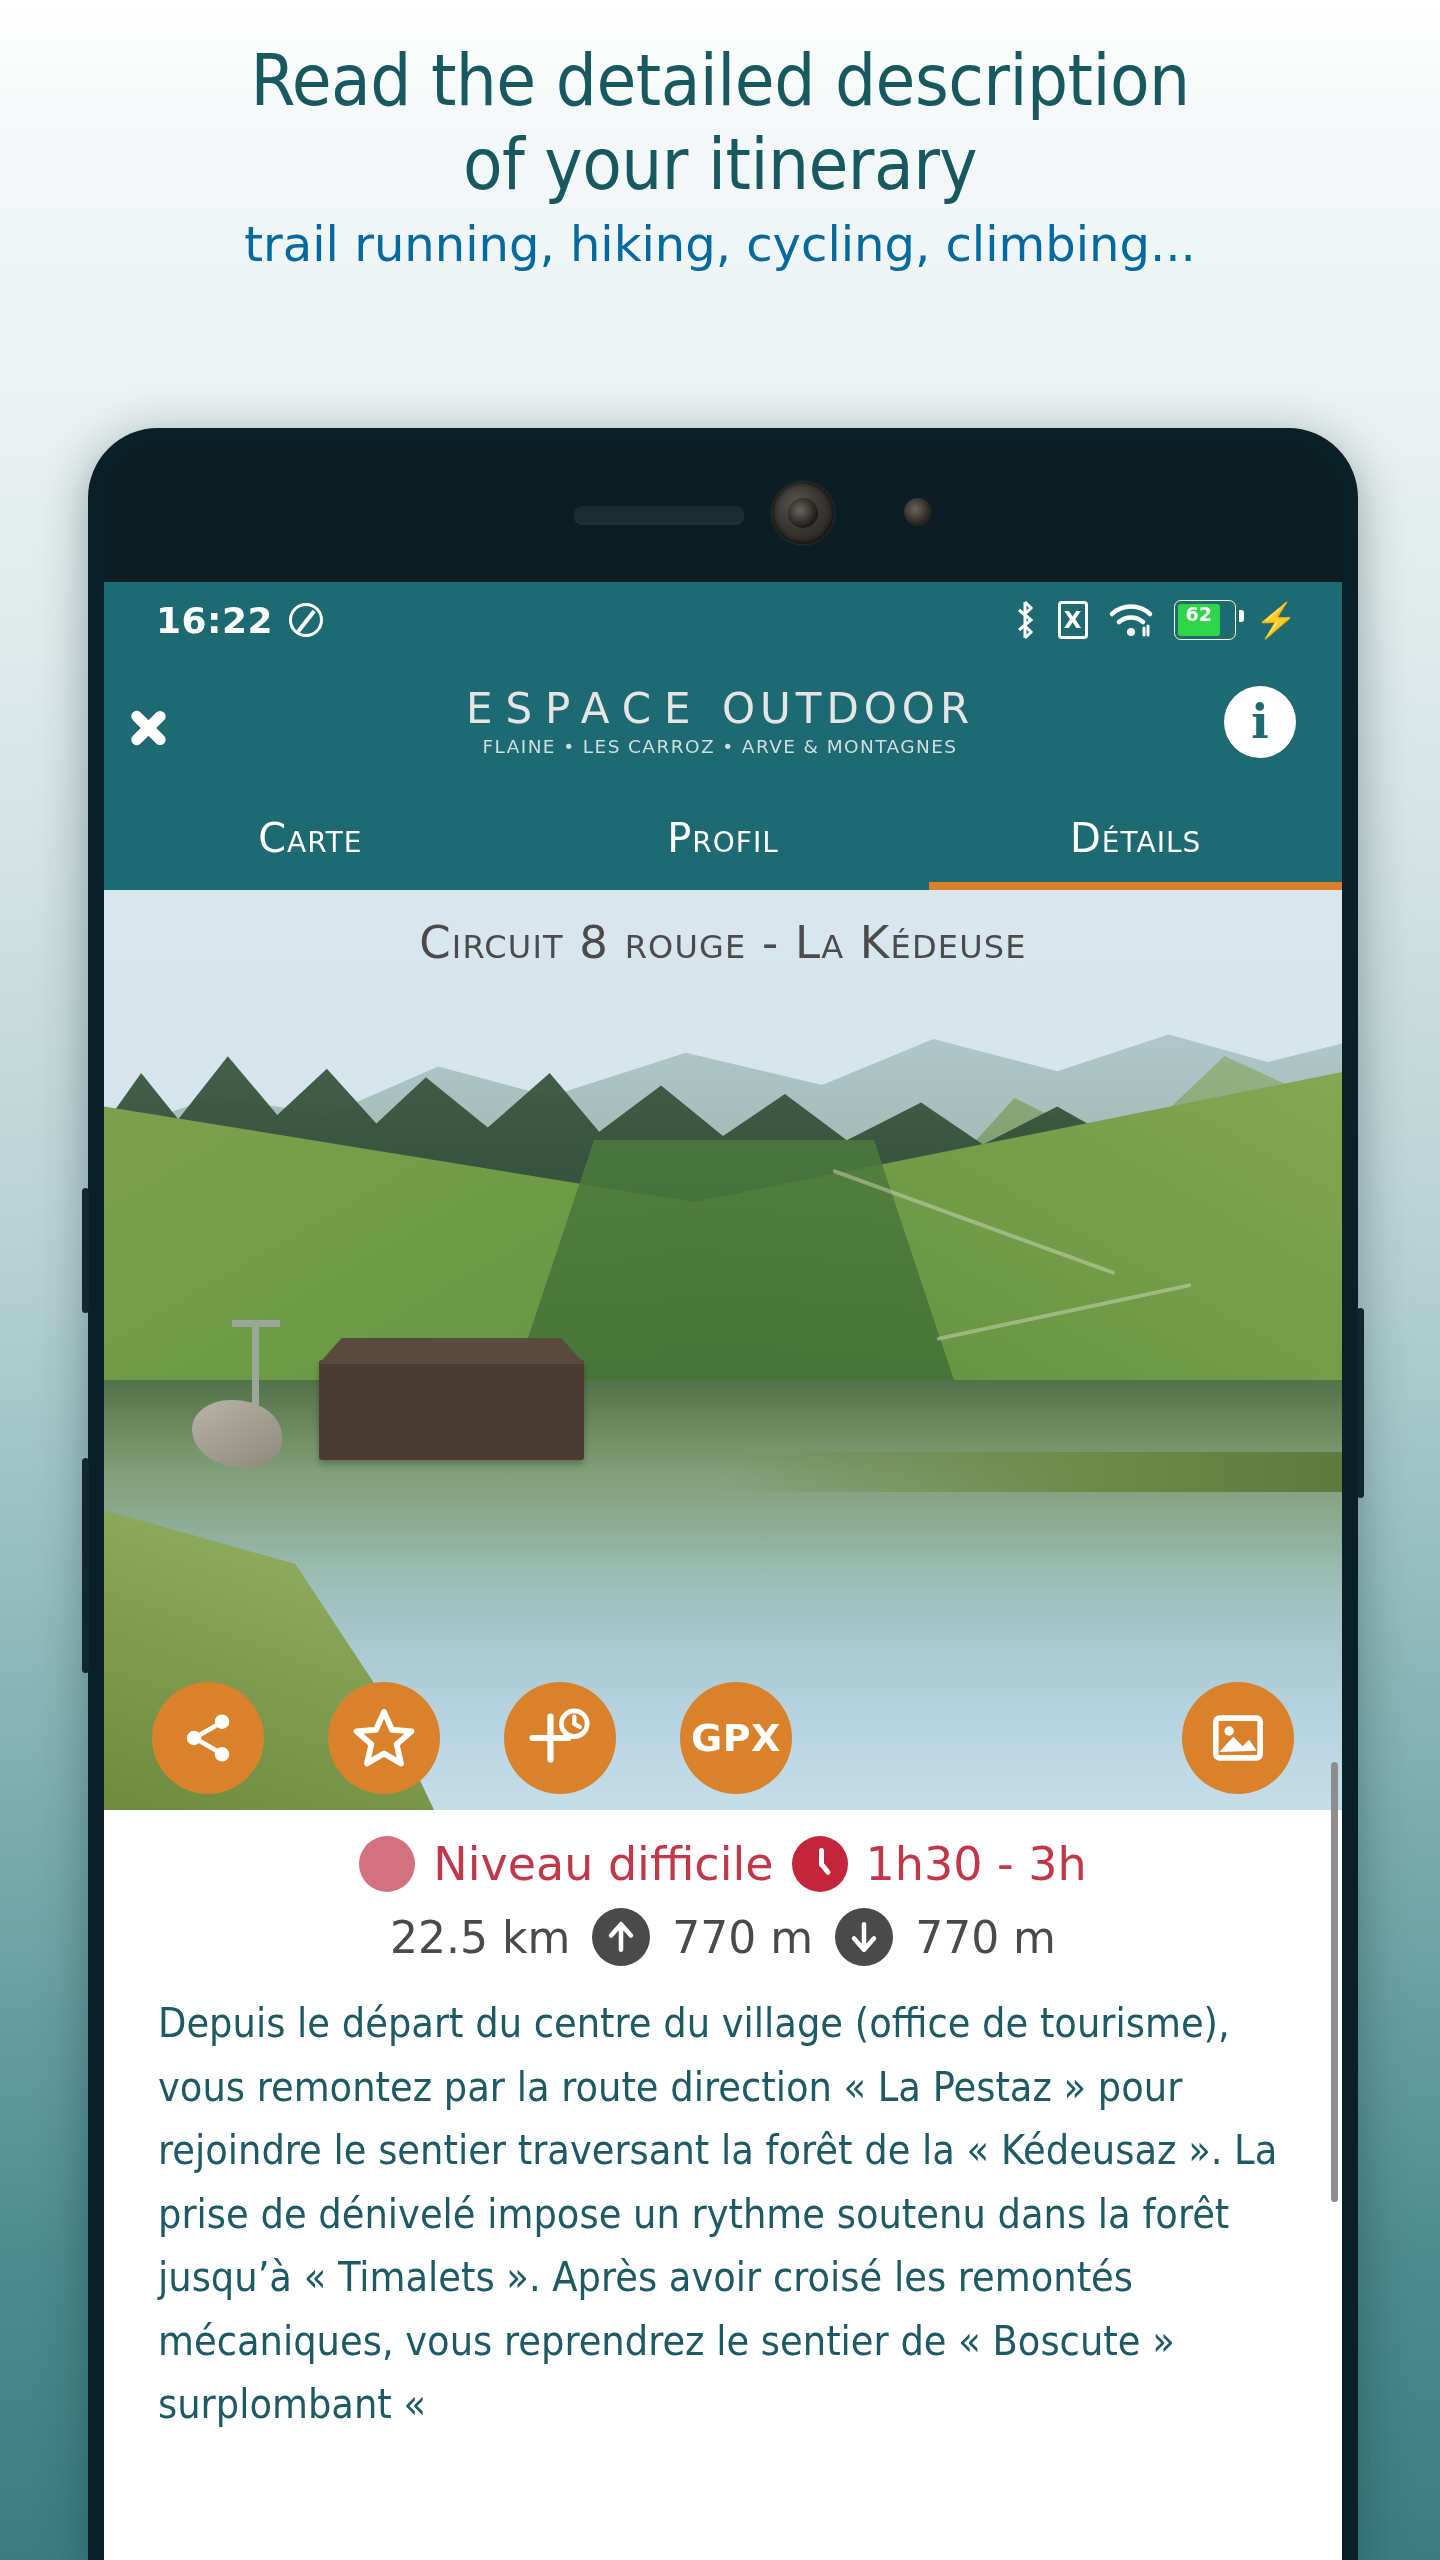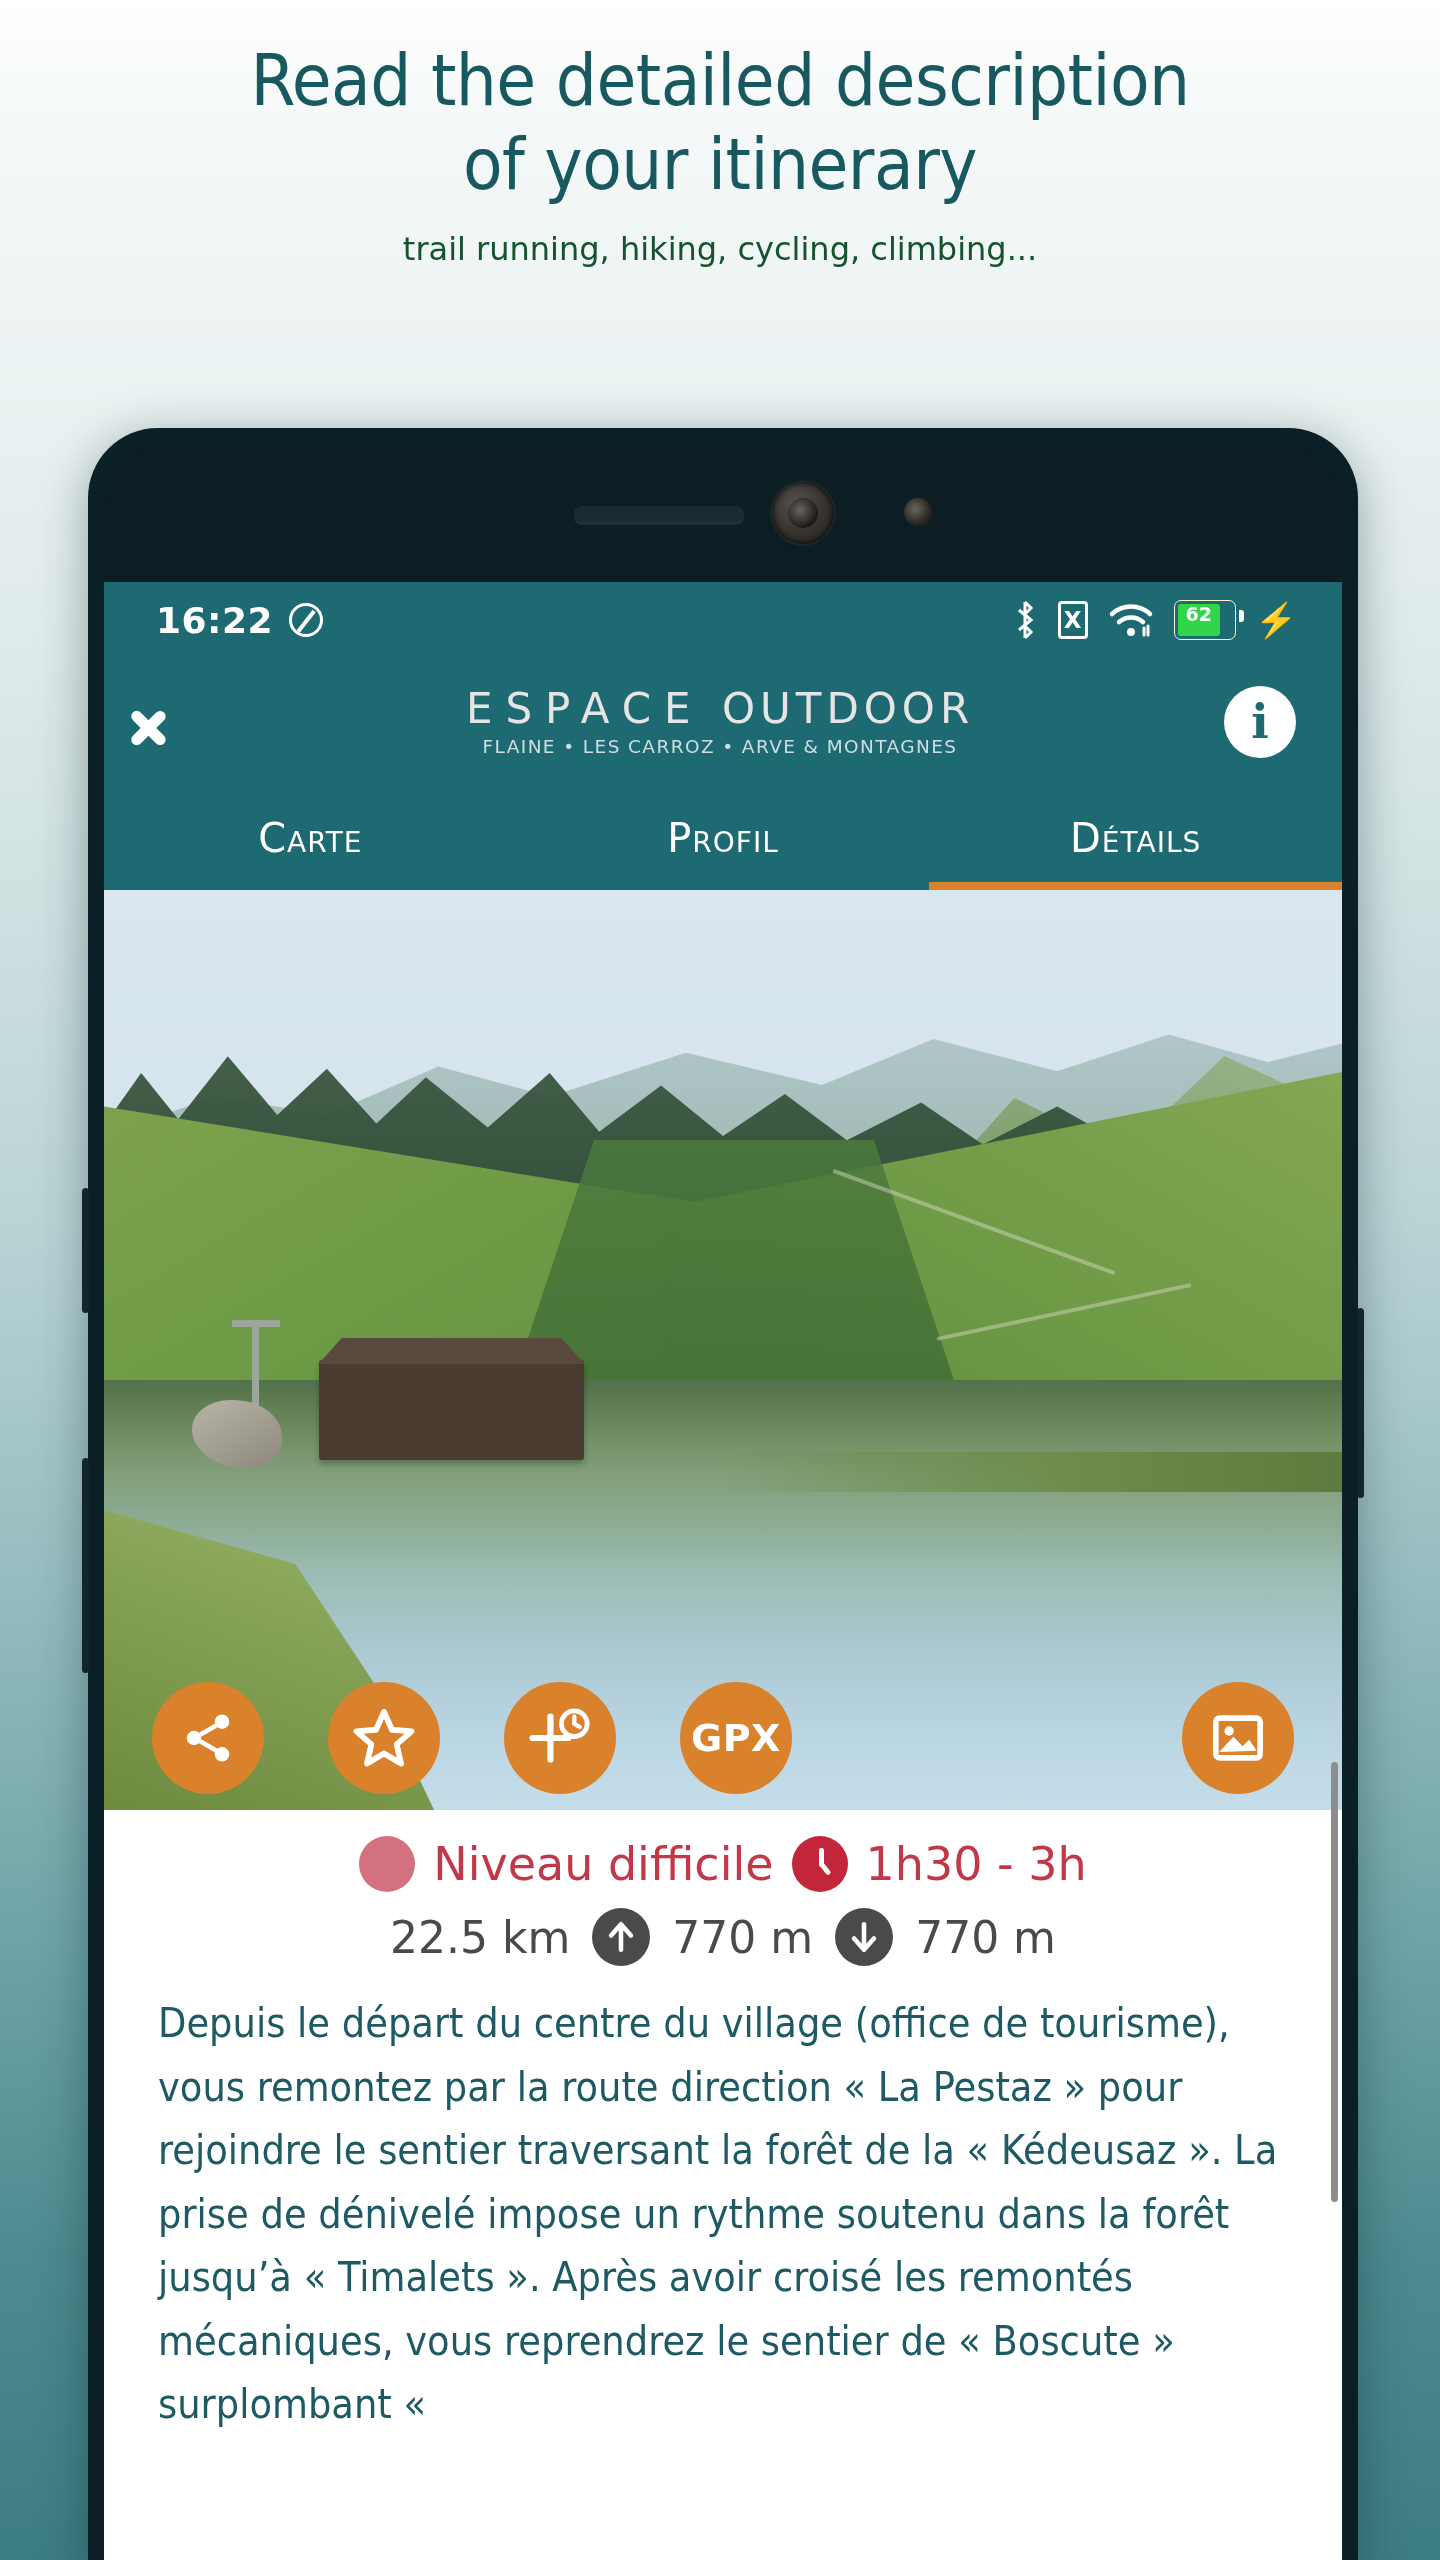--- a/index.html
+++ b/index.html
@@ -21,23 +21,23 @@
   .headline {
     color: #17595f;
     font-size: 72px;
     line-height: 1.17;
     font-weight: 400;
     letter-spacing: -0.5px;
     font-family: "DejaVu Sans", sans-serif;
     font-stretch: condensed;
   }
   .subheadline {
-    margin-top: 24px;
-    color: #14532d;
-    font-size: 32px;
+    margin-top: 10px;
+    color: #0369a1;
+    font-size: 48px;
     line-height: 1.2;
     font-weight: 400;
     font-family: "DejaVu Sans", sans-serif;
   }
 
   
   .phone {
     position: absolute;
     left: 88px; top: 428px;
     width: 1270px; height: 2140px;
@@ -432,20 +432,23 @@
         <div class="trailline" style="left:720px;top:330px;width:300px;transform:rotate(20deg);"></div>
         <div class="trailline" style="left:830px;top:420px;width:260px;transform:rotate(-12deg);"></div>
         <div class="lake"></div>
         <div class="lake-refl"></div>
         <div class="pylon"></div>
         <div class="boulder"></div>
         <div class="chalet"></div>
         <div class="shore-grass2"></div>
         <div class="shore-grass"></div>
 
+        <div class="hero-title-band">
+          <div class="hero-title">Circuit 8 rouge - La Kédeuse</div>
+        </div>
 
         <div class="actionbar">
           <div class="abtn">
             <svg width="56" height="56" viewBox="0 0 24 24">
               <circle cx="18" cy="5" r="3.1" fill="#fff"></circle>
               <circle cx="6" cy="12" r="3.1" fill="#fff"></circle>
               <circle cx="18" cy="19" r="3.1" fill="#fff"></circle>
               <path d="M8.6 10.6 L15.5 6.6 M8.6 13.4 L15.5 17.4" stroke="#fff" stroke-width="2"></path>
             </svg>
           </div>

